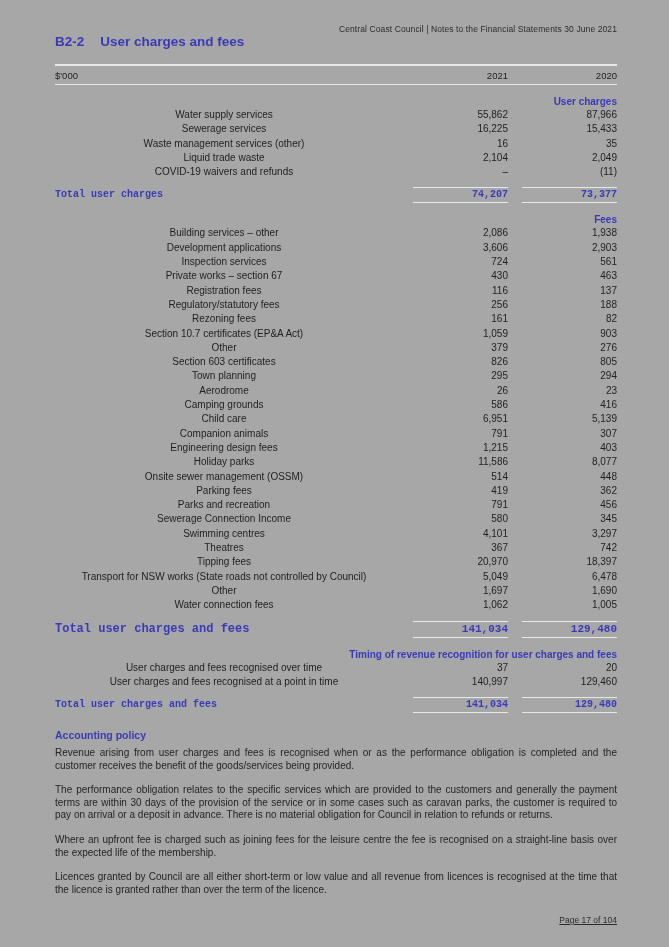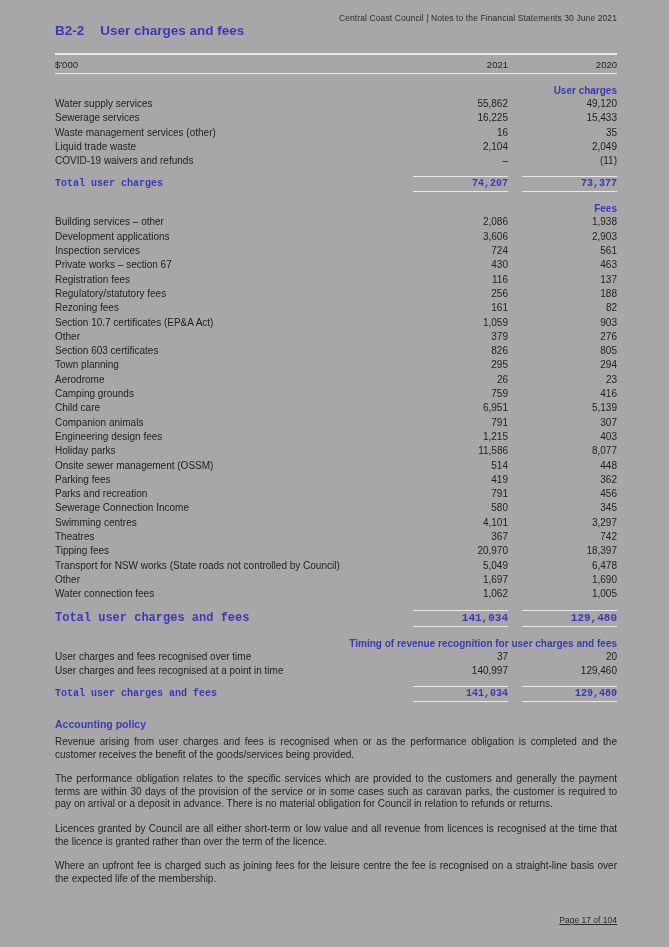--- a/index.html
+++ b/index.html
@@ -3,31 +3,31 @@
 <meta charset="utf-8">
 <style>
   :root { --accent:#3a3ab8; --ink:#1e1e1e; --rule:#e8e8e8; --paper:#a7a7a7; }
   * { box-sizing: border-box; }
   html,body { margin:0; padding:0; }
   body {
     width:669px; height:947px; position:relative; overflow:hidden;
     background:var(--paper); color:var(--ink);
     font-family:"Liberation Sans", sans-serif; font-size:10px;
   }
-  .content { padding:13px 52px 0 55px; }
+  .content { padding:24px 52px 0 55px; }
   .doc-header { text-align:right; font-size:8.5px; color:#2c2c2c; letter-spacing:.1px; }
   .note-title { color:var(--accent); font-weight:bold; font-size:13.5px; }
   .note-title .code { margin-right:16px; }
   .tgrid { display:grid; grid-template-columns:1fr 95px 95px; column-gap:14px; align-items:baseline; }
   .thead { margin-top:15px; padding:4px 0 3px; border-top:2px solid var(--rule); border-bottom:1px solid var(--rule); font-size:9.5px; }
   .thead .num { font-weight:normal; }
   .num { text-align:right; white-space:nowrap; }
   .sec-heading { color:var(--accent); font-weight:bold; font-size:10px; margin-top:10px; line-height:13px;text-align:right; }
   .trow { line-height:14.3px; }
-  .trow .lbl { padding-right:6px; }
+  .trow .lbl { padding-right:6px;text-align:center; }
   .total-row { margin-top:8px;font-family:Liberation Mono, monospace; }
   .total-row .lbl { color:var(--accent); font-weight:bold; line-height:16px; }
   .total-row .num { color:var(--accent); font-weight:bold; border-top:1px solid var(--rule); border-bottom:1px solid var(--rule); padding:1px 0 2px; }
   .grand .lbl { font-size:12px; }
   .grand .num { font-size:11px; }
   .policy-heading { color:var(--accent); font-weight:bold; font-size:10.5px; margin-top:16px; }
   .policy p { margin:6px 0 12px; line-height:12.6px; text-align:justify; color:#242424; }
   .doc-footer { position:absolute; right:52px; bottom:22px; font-size:8.5px; color:#2c2c2c;text-decoration:underline; }
 </style>
 </head>
@@ -45,21 +45,21 @@
     <span class="lbl">$'000</span>
     <span class="num">2021</span>
     <span class="num">2020</span>
   </div>
 
   <div class="sec-heading">User charges</div>
   <div>
       <div class="tgrid trow">
         <span class="lbl">Water supply services</span>
         <span class="num">55,862</span>
-        <span class="num">49,120</span>
+        <span class="num">87,966</span>
       </div>
       <div class="tgrid trow">
         <span class="lbl">Sewerage services</span>
         <span class="num">16,225</span>
         <span class="num">15,433</span>
       </div>
       <div class="tgrid trow">
         <span class="lbl">Waste management services (other)</span>
         <span class="num">16</span>
         <span class="num">35</span>
@@ -138,21 +138,21 @@
         <span class="num">295</span>
         <span class="num">294</span>
       </div>
       <div class="tgrid trow">
         <span class="lbl">Aerodrome</span>
         <span class="num">26</span>
         <span class="num">23</span>
       </div>
       <div class="tgrid trow">
         <span class="lbl">Camping grounds</span>
-        <span class="num">759</span>
+        <span class="num">586</span>
         <span class="num">416</span>
       </div>
       <div class="tgrid trow">
         <span class="lbl">Child care</span>
         <span class="num">6,951</span>
         <span class="num">5,139</span>
       </div>
       <div class="tgrid trow">
         <span class="lbl">Companion animals</span>
         <span class="num">791</span>
@@ -241,19 +241,19 @@
   <div class="tgrid total-row">
     <span class="lbl">Total user charges and fees</span>
     <span class="num">141,034</span>
     <span class="num">129,480</span>
   </div>
 
   <div class="policy">
     <div class="policy-heading">Accounting policy</div>
     <p>Revenue arising from user charges and fees is recognised when or as the performance obligation is completed and the customer receives the benefit of the goods/services being provided.</p>
     <p>The performance obligation relates to the specific services which are provided to the customers and generally the payment terms are within 30 days of the provision of the service or in some cases such as caravan parks, the customer is required to pay on arrival or a deposit in advance. There is no material obligation for Council in relation to refunds or returns.</p>
+    <p>Where an upfront fee is charged such as joining fees for the leisure centre the fee is recognised on a straight-line basis over the expected life of the membership.</p>
     <p>Licences granted by Council are all either short-term or low value and all revenue from licences is recognised at the time that the licence is granted rather than over the term of the licence.</p>
-    <p>Where an upfront fee is charged such as joining fees for the leisure centre the fee is recognised on a straight-line basis over the expected life of the membership.</p>
   </div>
 
 </div>
 
 <div class="doc-footer">Page 17 of 104</div>
 
 </body></html>

